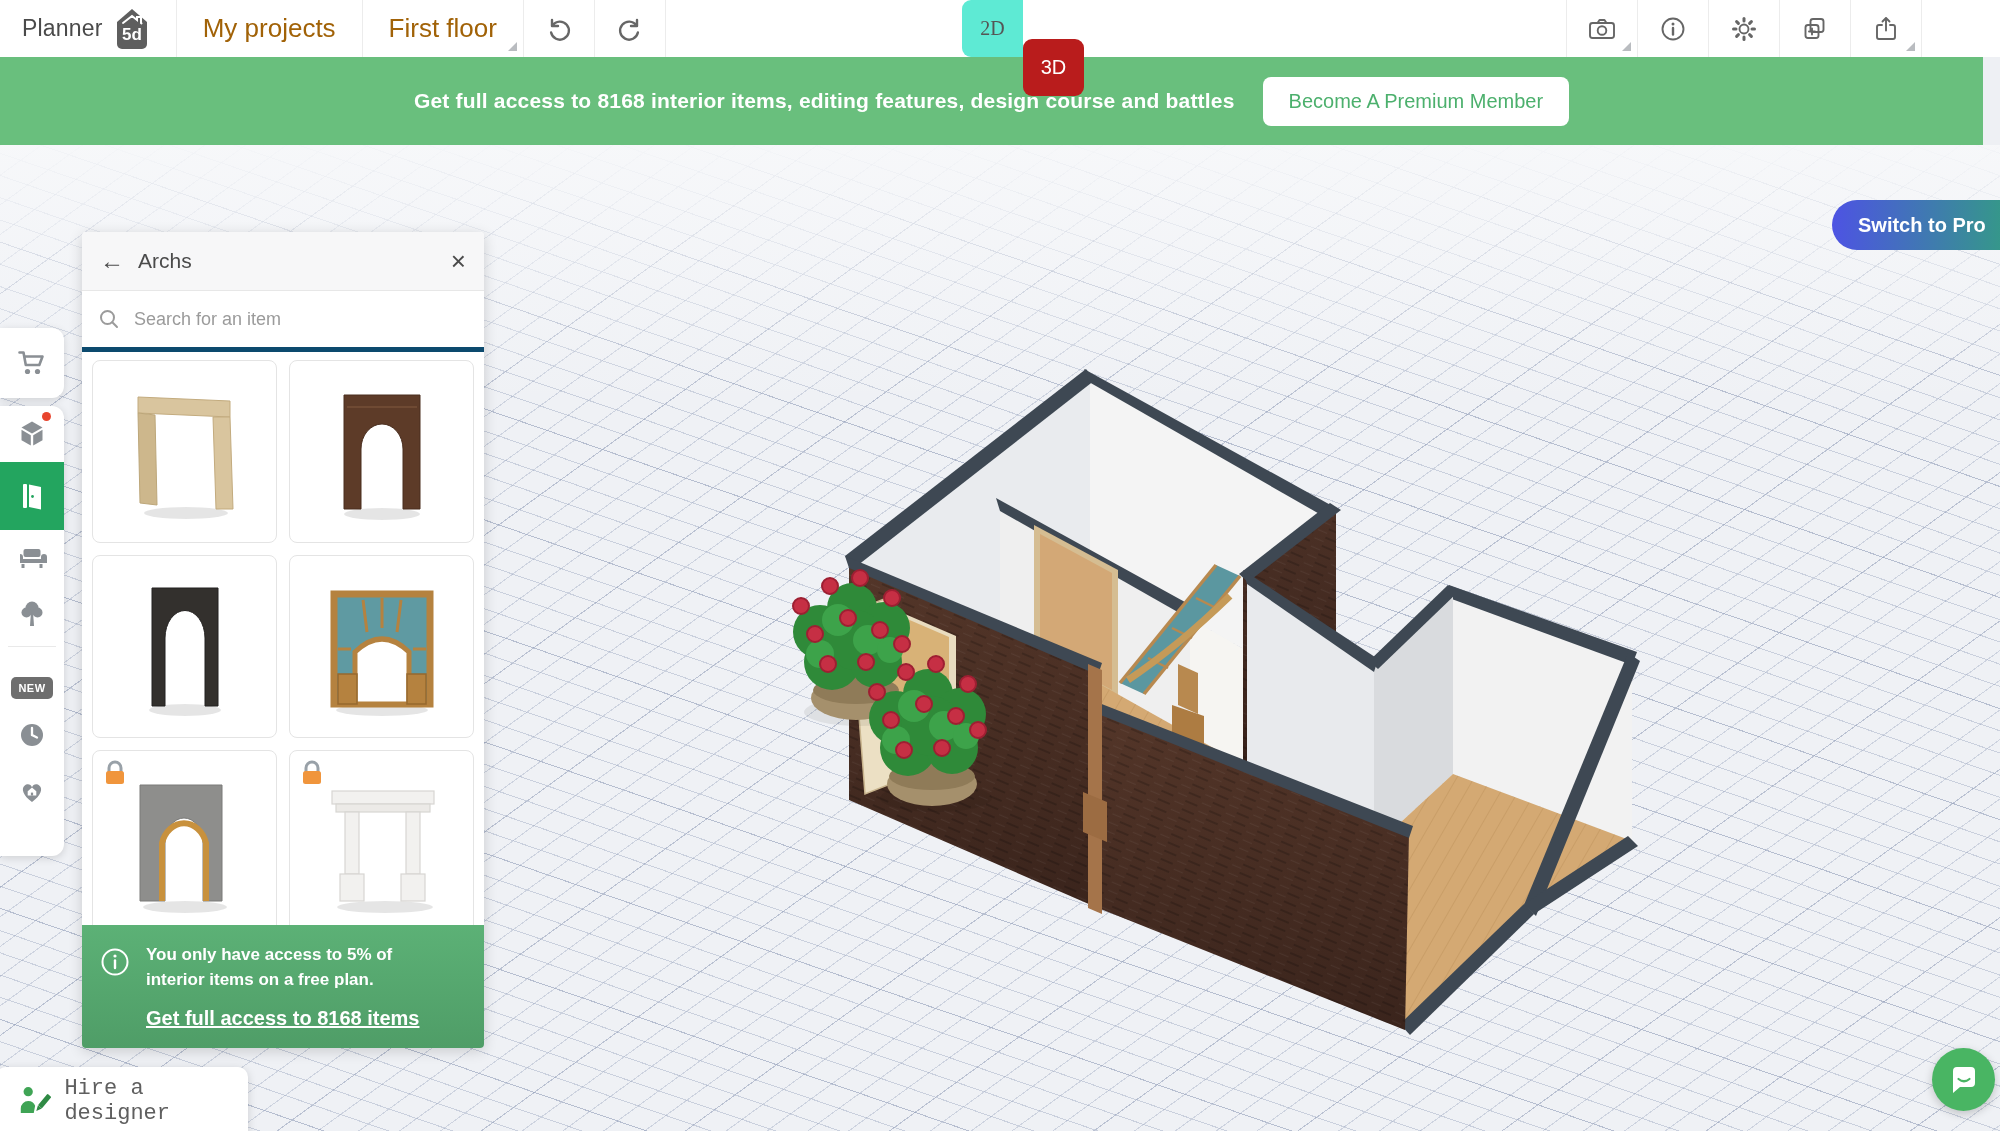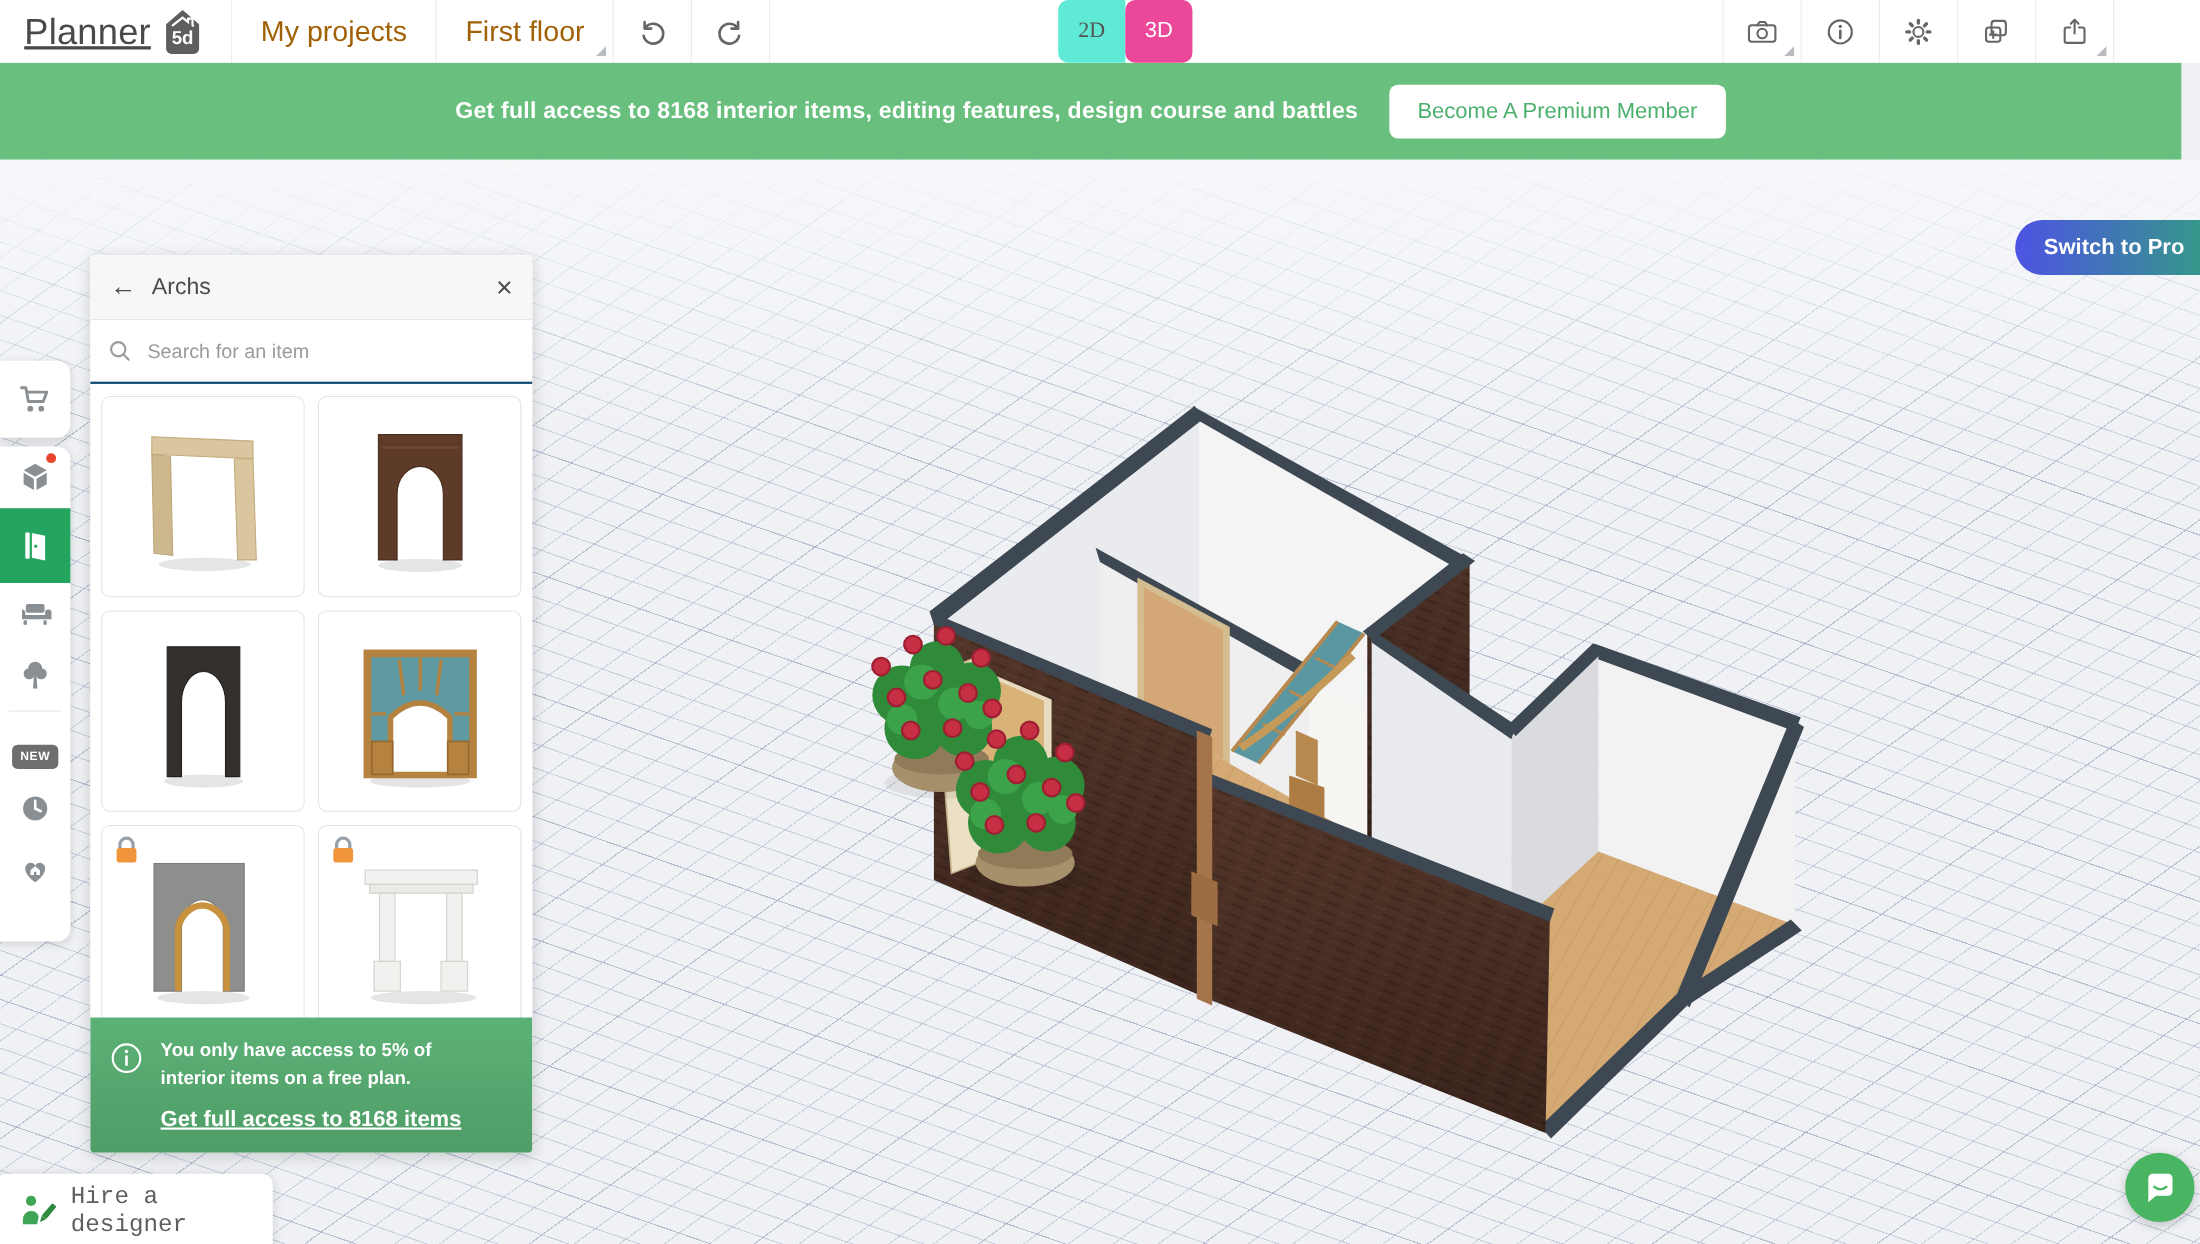--- a/index.html
+++ b/index.html
@@ -12,30 +12,30 @@
       repeating-linear-gradient(144deg, rgba(150,162,188,.38) 0 1px, transparent 1px 24px),
       repeating-linear-gradient(19deg, rgba(128,140,170,.30) 0 1px, transparent 1px 105px),
       repeating-linear-gradient(144deg, rgba(128,140,170,.28) 0 1px, transparent 1px 120px);}
   .canvas::after{content:"";position:absolute;inset:0;background:linear-gradient(180deg, rgba(247,248,250,.95), rgba(247,248,250,0) 26%);}
   .scene{position:absolute;left:0;top:0;z-index:2;}
 
   
   .topbar{position:absolute;left:0;top:0;width:2000px;height:57px;background:#ffffff;z-index:30;display:flex;align-items:stretch;}
   .tb-sec{display:flex;align-items:center;padding:0 26px;border-right:1px solid #ececec;position:relative;color:#a16207;font-size:26px;}
   .logo-wrap{display:flex;align-items:center;gap:7px;padding:0 22px;border-right:1px solid #ececec;}
-  .logo-text{font-size:33px;color:#4a4a4a;letter-spacing:.2px;text-decoration:underline;}
+  .logo-text{font-size:23px;color:#4a4a4a;letter-spacing:.2px;}
   .logo-badge{position:relative;width:44px;height:46px;}
   .logo-badge svg{display:block;}
   .caret{position:absolute;right:6px;bottom:6px;width:0;height:0;border-left:9px solid transparent;border-bottom:9px solid #b9bcc0;}
   .tb-iconbtn{width:70px;display:flex;align-items:center;justify-content:center;border-right:1px solid #ececec;position:relative;cursor:pointer;}
   .tb-spacer{flex:1;}
   .toggle{position:absolute;left:962px;top:0;height:57px;display:flex;z-index:31;}
   .tg{width:61px;height:57px;display:flex;align-items:center;justify-content:center;font-size:20px;cursor:pointer;}
   .tg-2d{background:#5eead4;color:#555;border-radius:9px 0 0 9px;font-family:Liberation Serif, serif;}
-  .tg-3d{background:#ec4899;color:#fff;border-radius:9px;font-weight:500;}
+  .tg-3d{background:#b91c1c;color:#fff;border-radius:9px;font-weight:500;margin-top:39px;}
   .tb-right{position:absolute;right:78px;top:0;height:57px;display:flex;z-index:31;border-left:1px solid #ececec;}
 
   
   .banner{position:absolute;left:0;top:57px;width:1983px;height:88px;background:#69bf7d;z-index:25;display:flex;align-items:center;justify-content:center;gap:28px;}
   .banner-text{color:#fff;font-size:21px;font-weight:600;letter-spacing:.2px;}
   .banner-btn{background:#fff;color:#4cb06d;font-size:20px;font-weight:500;border:none;border-radius:8px;padding:13px 26px;cursor:pointer;}
 
   
   .pro-btn{position:absolute;top:200px;right:-46px;width:214px;height:50px;border-radius:25px;z-index:10;
     background:linear-gradient(90deg,#4d53e3 0%,#2fa973 100%);color:#fff;font-size:20px;font-weight:700;
@@ -50,21 +50,21 @@
   .rail-divider{height:1px;background:#e9e9e9;margin:4px 8px;}
   .red-dot{position:absolute;right:13px;top:6px;width:9px;height:9px;border-radius:50%;background:#e8452e;}
   .new-badge{background:#6e6e6e;color:#fff;font-size:11px;font-weight:700;letter-spacing:.5px;border-radius:5px;padding:5px 7px;margin-top:17px;}
 
   
   .panel{position:absolute;left:82px;top:232px;width:402px;height:816px;background:#fff;border-radius:4px;box-shadow:0 3px 14px rgba(0,0,0,.16);z-index:22;overflow:hidden;}
   .panel-header{height:58px;background:#f7f7f8;border-bottom:1px solid #e7e7e7;display:flex;align-items:center;padding:0 18px;gap:14px;}
   .panel-title{font-size:21px;color:#4b4b4b;flex:1;}
   .back-arrow{font-size:24px;color:#4b4b4b;cursor:pointer;line-height:1;}
   .close-x{font-size:26px;color:#4b4b4b;cursor:pointer;line-height:1;}
-  .search-row{height:56px;border-bottom:2px solid #0c4a6e;display:flex;align-items:center;padding:0 16px;gap:12px;}
+  .search-row{height:56px;border-bottom:5px solid #0c4a6e;display:flex;align-items:center;padding:0 16px;gap:12px;}
   .search-input{border:none;outline:none;font-size:18px;color:#555;flex:1;font-family:"Liberation Sans",sans-serif;}
   .search-input::placeholder{color:#9b9b9b;}
   .items-grid{position:absolute;top:114px;left:0;right:0;bottom:0;padding:14px 12px;display:grid;grid-template-columns:185px 185px;grid-auto-rows:183px;gap:12px;justify-content:center;}
   .card{position:relative;background:#fff;border:1px solid #e4e4e4;border-radius:8px;display:flex;align-items:center;justify-content:center;cursor:pointer;}
   .lock{position:absolute;left:9px;top:9px;}
   .promo{position:absolute;left:0;bottom:0;width:402px;height:123px;background:linear-gradient(180deg,#5cb176,#4f9d67);z-index:5;color:#fff;}
   .promo-icon{position:absolute;left:18px;top:22px;}
   .promo-text{position:absolute;left:64px;top:18px;font-size:17px;font-weight:700;line-height:1.45;}
   .promo-link{position:absolute;left:64px;top:82px;font-size:20px;font-weight:700;text-decoration:underline;color:#fff;cursor:pointer;}
 

